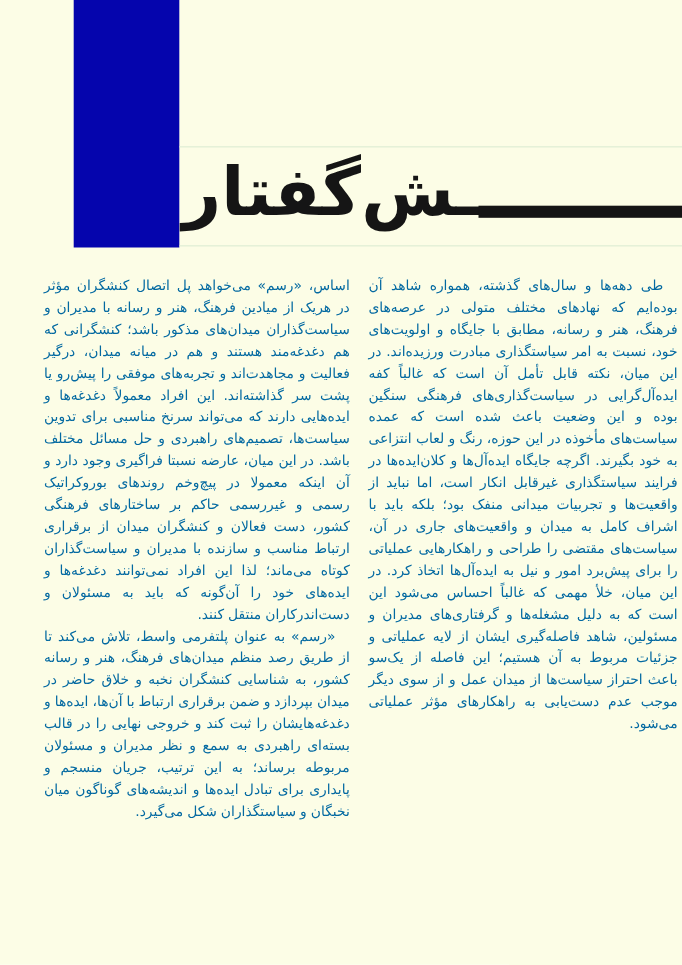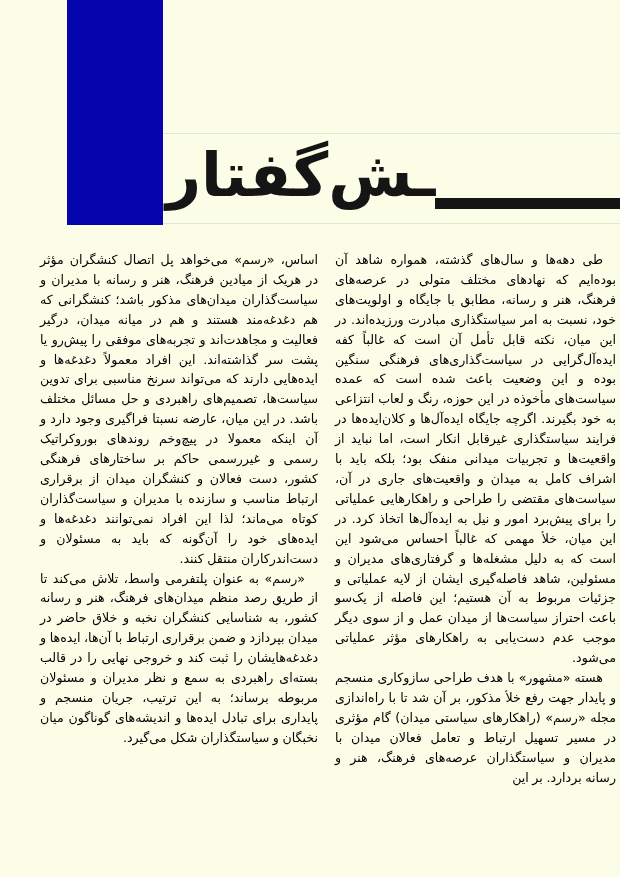--- a/index.html
+++ b/index.html
@@ -16,21 +16,21 @@
     width:96px;height:225px;
     background:#0505AD;
   }
   
   .rule{position:absolute;height:1px;background:#DCEBD2;right:0;}
   .rule-top{left:163px;top:133px;}
   .rule-bottom{left:163px;top:223px;}
   
   .heading-row{
     position:absolute;left:166px;right:0;top:131px;
-    display:flex;align-items:center;
+    display:flex;align-items:flex-start;
   }
   .heading-text{
     direction:rtl;
     white-space:nowrap;
     font-size:61px;line-height:88px;font-weight:bold;
     color:#151515;
     letter-spacing:0;
   }
   .heading-kashida{
     flex:1;height:11px;margin-top:56px;
@@ -39,21 +39,21 @@
   
   .col{position:absolute;top:250px;}
   .col-right{left:335px;width:281px;}
   .col-left{left:40px;width:278px;}
   .col p{
     margin:0;
     direction:rtl;
     text-align:justify;
     font-size:12.6px;
     line-height:19.9px;
-    color:#000000;
+    color:#0369a1;
     word-spacing:-0.4px;
   }
   .col p.indent{text-indent:13px;}
 </style>
 </head>
 <body>
 
 <div class="page">
 
   <div class="accent-block"></div>
@@ -61,21 +61,20 @@
   <div class="rule rule-top"></div>
   <div class="rule rule-bottom"></div>
 
   <div class="heading-row">
     <span class="heading-text" lang="fa" dir="rtl">ـش‌گفتار</span>
     <div class="heading-kashida"></div>
   </div>
 
   <div class="col col-right">
     <p class="indent" lang="fa">طی دهه‌ها و سال‌های گذشته، همواره شاهد آن بوده‌ایم که نهادهای مختلف متولی در عرصه‌های فرهنگ، هنر و رسانه، مطابق با جایگاه و اولویت‌های خود، نسبت به امر سیاستگذاری مبادرت ورزیده‌اند. در این میان، نکته قابل تأمل آن است که غالباً کفه ایده‌آل‌گرایی در سیاست‌گذاری‌های فرهنگی سنگین بوده و این وضعیت باعث شده است که عمده سیاست‌های مأخوذه در این حوزه، رنگ و لعاب انتزاعی به خود بگیرند. اگرچه جایگاه ایده‌آل‌ها و کلان‌ایده‌ها در فرایند سیاستگذاری غیرقابل انکار است، اما نباید از واقعیت‌ها و تجربیات میدانی منفک بود؛ بلکه باید با اشراف کامل به میدان و واقعیت‌های جاری در آن، سیاست‌های مقتضی را طراحی و راهکارهایی عملیاتی را برای پیش‌برد امور و نیل به ایده‌آل‌ها اتخاذ کرد. در این میان، خلأ مهمی که غالباً احساس می‌شود این است که به دلیل مشغله‌ها و گرفتاری‌های مدیران و مسئولین، شاهد فاصله‌گیری ایشان از لایه عملیاتی و جزئیات مربوط به آن هستیم؛ این فاصله از یک‌سو باعث احتراز سیاست‌ها از میدان عمل و از سوی دیگر موجب عدم دست‌یابی به راهکارهای مؤثر عملیاتی می‌شود.</p>
-    <p class="indent" lang="fa">هسته «مشهور» با هدف طراحی سازوکاری منسجم و پایدار جهت رفع خلأ مذکور، بر آن شد تا با راه‌اندازی مجله «رسم» (راهکارهای سیاستی میدان) گام مؤثری در مسیر تسهیل ارتباط و تعامل فعالان میدان با مدیران و سیاستگذاران عرصه‌های فرهنگ، هنر و رسانه بردارد. بر این</p>
   </div>
 
   <div class="col col-left">
     <p lang="fa">اساس، «رسم» می‌خواهد پل اتصال کنشگران مؤثر در هریک از میادین فرهنگ، هنر و رسانه با مدیران و سیاست‌گذاران میدان‌های مذکور باشد؛ کنشگرانی که هم دغدغه‌مند هستند و هم در میانه میدان، درگیر فعالیت و مجاهدت‌اند و تجربه‌های موفقی را پیش‌رو یا پشت سر گذاشته‌اند. این افراد معمولاً دغدغه‌ها و ایده‌هایی دارند که می‌تواند سرنخ مناسبی برای تدوین سیاست‌ها، تصمیم‌های راهبردی و حل مسائل مختلف باشد. در این میان، عارضه نسبتا فراگیری وجود دارد و آن اینکه معمولا در پیچ‌وخم روندهای بوروکراتیک رسمی و غیررسمی حاکم بر ساختارهای فرهنگی کشور، دست فعالان و کنشگران میدان از برقراری ارتباط مناسب و سازنده با مدیران و سیاست‌گذاران کوتاه می‌ماند؛ لذا این افراد نمی‌توانند دغدغه‌ها و ایده‌های خود را آن‌گونه که باید به مسئولان و دست‌اندرکاران منتقل کنند.</p>
     <p class="indent" lang="fa">«رسم» به عنوان پلتفرمی واسط، تلاش می‌کند تا از طریق رصد منظم میدان‌های فرهنگ، هنر و رسانه کشور، به شناسایی کنشگران نخبه و خلاق حاضر در میدان بپردازد و ضمن برقراری ارتباط با آن‌ها، ایده‌ها و دغدغه‌هایشان را ثبت کند و خروجی نهایی را در قالب بسته‌ای راهبردی به سمع و نظر مدیران و مسئولان مربوطه برساند؛ به این ترتیب، جریان منسجم و پایداری برای تبادل ایده‌ها و اندیشه‌های گوناگون میان نخبگان و سیاستگذاران شکل می‌گیرد.</p>
   </div>
 
 </div>
 
 </body></html>

